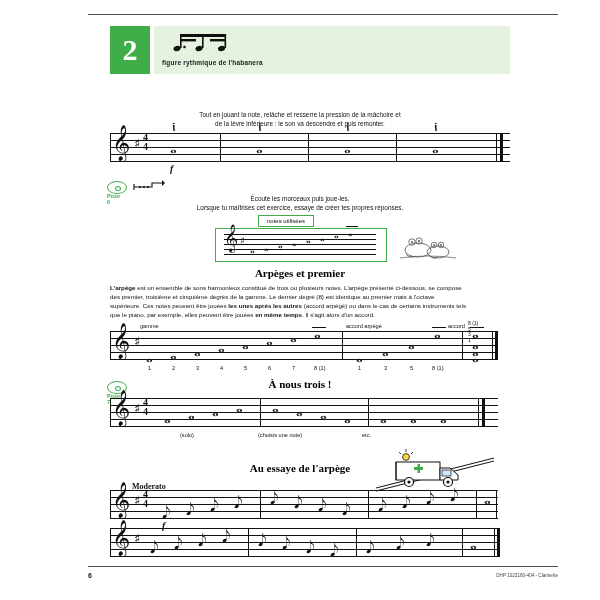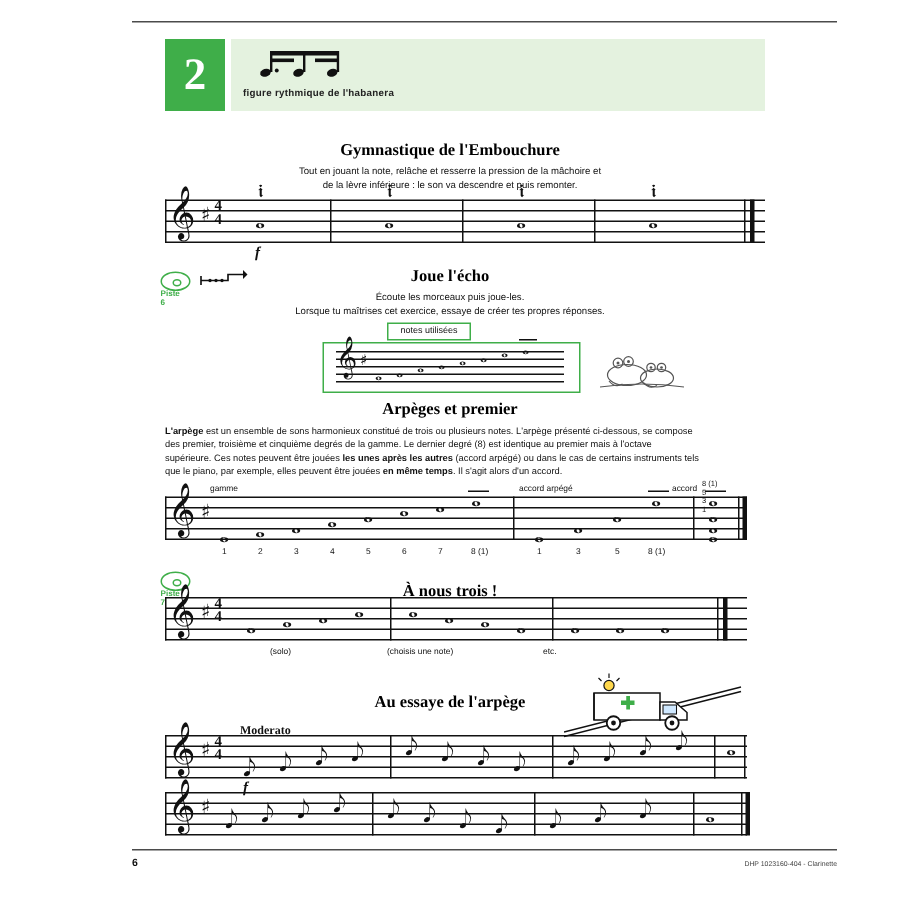--- a/index.html
+++ b/index.html
@@ -89,21 +89,21 @@
     position:absolute;font-family:"DejaVu Sans", sans-serif;font-size:17px;line-height:1;color:#111;
   }
   .dyn{
     position:absolute;font-family:"Liberation Serif", serif;font-style:italic;
     font-weight:bold;font-size:10px;color:#111;
   }
   .fermata{position:absolute;font-family:"DejaVu Sans", sans-serif;font-size:12px;color:#111;}
   .numrow{position:absolute;font-size:5.6px;color:#111;}
   .lbl-small{position:absolute;font-size:5.6px;color:#111;}
   .tempo{
-    position:absolute;font-family:"Liberation Serif", serif;font-weight:bold;font-size:8px;color:#111;margin-left:28px;
+    position:absolute;font-family:"Liberation Serif", serif;font-weight:bold;font-size:8px;color:#111;
   }
 
   
   .track{position:absolute;}
   .track .disc{
     width:18px;height:11px;border:1.2px solid #3fae49;border-radius:50%;
     position:absolute;left:0;top:0;
   }
   .track .disc:after{
     content:"";position:absolute;left:7px;top:4px;width:4px;height:3px;
@@ -162,21 +162,20 @@
         <ellipse cx="7" cy="18.5" rx="3.6" ry="2.6" fill="#111" transform="rotate(-18 7 18.5)"></ellipse>
         <ellipse cx="29" cy="18.5" rx="3.6" ry="2.6" fill="#111" transform="rotate(-18 29 18.5)"></ellipse>
         <ellipse cx="51.5" cy="18.5" rx="3.6" ry="2.6" fill="#111" transform="rotate(-18 51.5 18.5)"></ellipse>
 
         <circle cx="14.5" cy="17" r="1.3" fill="#111"></circle>
       </svg>
     </div>
     <div class="caption">figure rythmique de l'habanera</div>
   </div>
 
-  <h2 class="sec" style="top:94px;">Gymnastique de l'Embouchure</h2>
   <p class="txt" style="top:110px;">Tout en jouant la note, relâche et resserre la pression de la mâchoire et</p>
   <p class="txt" style="top:119px;">de la lèvre inférieure : le son va descendre et puis remonter.</p>
 
   <div class="system" style="left:110px;top:133px;width:400px;">
     <div class="staff">
       <div class="ln l1"></div>
         <div class="ln l2"></div>
         <div class="ln l3"></div>
         <div class="ln l4"></div>
         <div class="ln l5"></div>
@@ -195,21 +194,20 @@
       <div class="note" style="left:322px;top:5.5px;">𝅝</div>
       <div class="barline" style="left:110px;"></div>
       <div class="barline" style="left:198px;"></div>
       <div class="barline" style="left:286px;"></div>
       <div class="barline" style="left:386px;"></div>
       <div class="barline thick" style="left:390px;"></div>
       <div class="dyn" style="left:60px;top:30px;">f</div>
     </div>
   </div>
 
-  <h2 class="sec" style="top:178px;">Joue l'écho</h2>
   <p class="txt" style="top:194px;">Écoute les morceaux puis joue-les.</p>
   <p class="txt" style="top:203px;">Lorsque tu maîtrises cet exercice, essaye de créer tes propres réponses.</p>
 
   <div class="track" style="left:107px;top:181px;">
     <div class="disc"></div>
     <div class="tlabel">Piste 6</div>
   </div>
   <div class="tromb" style="left:132px;top:178px;">
     <svg width="34" height="14" viewBox="0 0 34 14">
       <path d="M2 9 L20 9 L20 5 L30 5" stroke="#111" stroke-width="1.1" fill="none"></path>
@@ -319,21 +317,21 @@
     <div class="numrow" style="left:158px;top:34px;">6</div>
     <div class="numrow" style="left:182px;top:34px;">7</div>
     <div class="numrow" style="left:204px;top:34px;">8 (1)</div>
     <div class="numrow" style="left:248px;top:34px;">1</div>
     <div class="numrow" style="left:274px;top:34px;">3</div>
     <div class="numrow" style="left:300px;top:34px;">5</div>
     <div class="numrow" style="left:322px;top:34px;">8 (1)</div>
     <div class="numrow" style="left:358px;top:-10px;font-size:5px;line-height:1.1;">8 (1)<br>5<br>3<br>1</div>
   </div>
 
-  <h2 class="sec" style="top:388px;">À nous trois !</h2>
+  <h2 class="sec" style="top:378px;">À nous trois !</h2>
   <div class="track" style="left:107px;top:381px;">
     <div class="disc"></div>
     <div class="tlabel">Piste 7</div>
   </div>
 
   <div class="system" style="left:110px;top:398px;width:388px;">
     <div class="staff">
       <div class="ln l1"></div>
         <div class="ln l2"></div>
         <div class="ln l3"></div>

